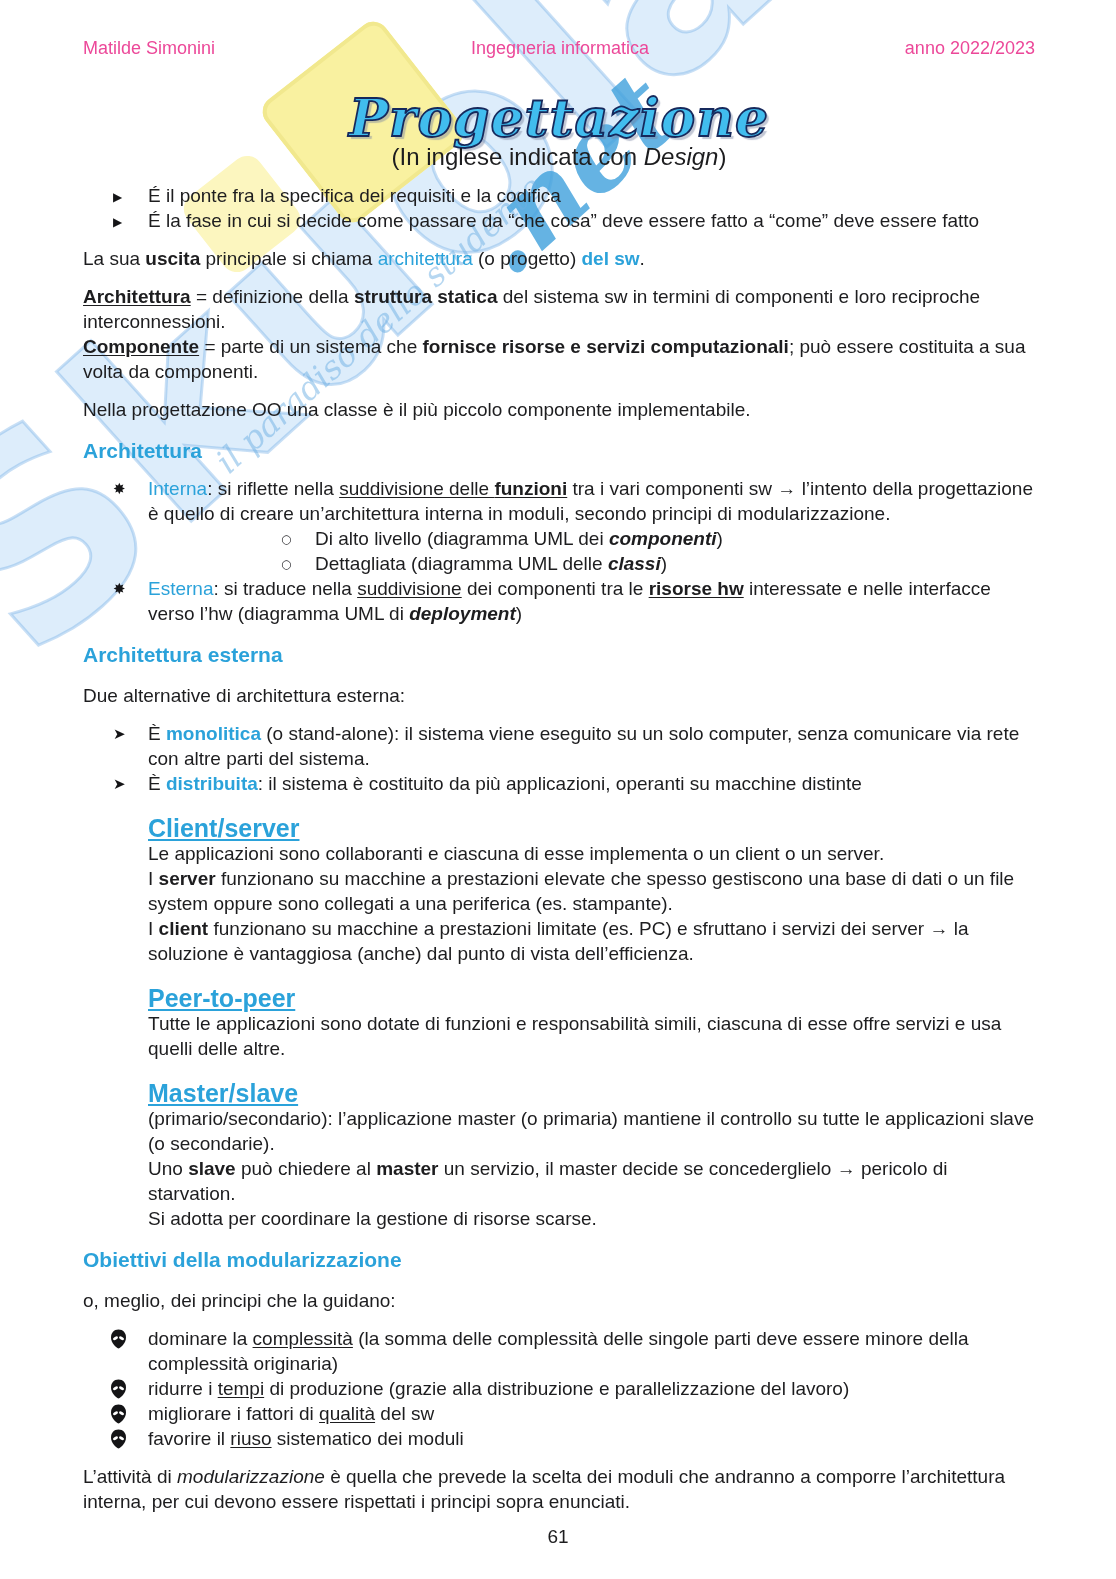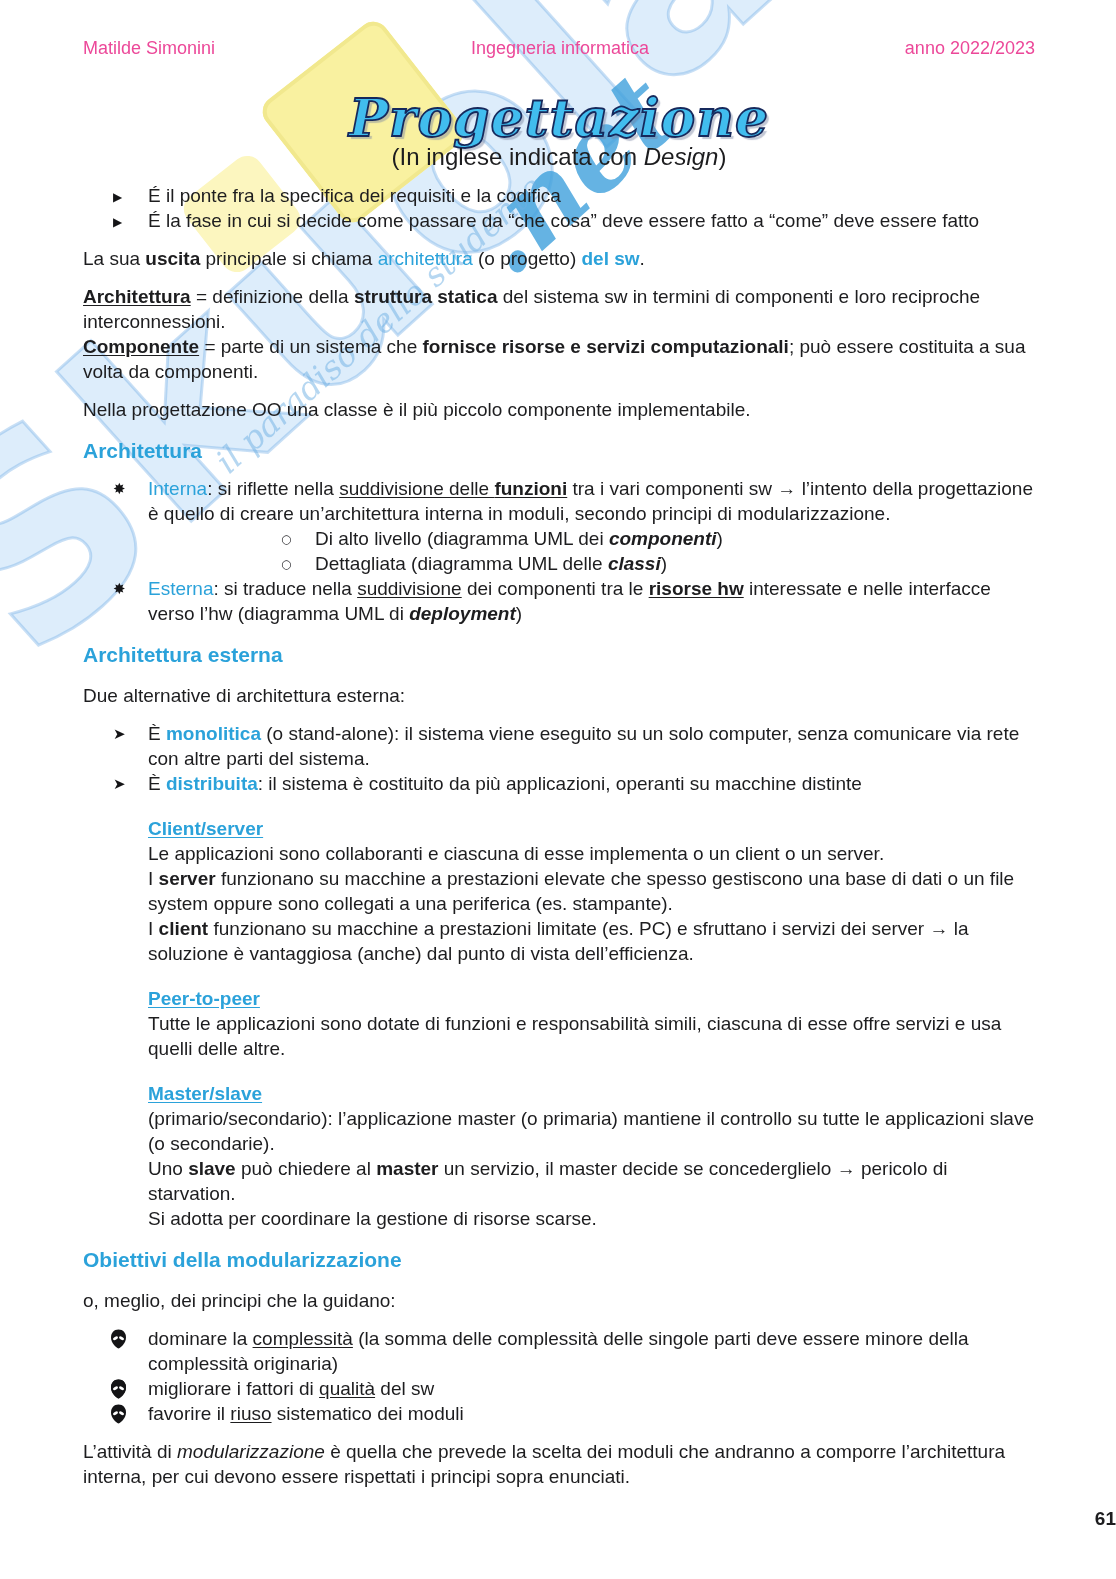--- a/index.html
+++ b/index.html
@@ -69,30 +69,30 @@
   .tri   { font-size: 12px; top: 2px; }
   .star  { font-size: 15px; top: 1px; }
   .arrow { font-size: 15px; top: 1px; }
   .sub { margin: 0; }
   .sub > li { position: relative; padding-left: 167px; }
   .sub .marker { left: 133px; font-size: 12px; top: 1px; color: #2a2a2e; }
   .alien-wrap { position: absolute; left: 27px; top: 3px; width: 17px; height: 20px; }
 
   .subsection { margin-left: 65px; }
   .subsection h3 {
-    font-size: 19px; line-height: 25px; color: #2ba2da; font-weight: bold;
+    font-size: 25px; line-height: 25px; color: #2ba2da; font-weight: bold;
     text-decoration: underline; text-underline-offset: 2px;
   }
 
   .b { font-weight: bold; }
   .i { font-style: italic; }
   .u { text-decoration: underline; text-underline-offset: 2px; }
   .blue { color: #2ba2da; }
 
-  .page-number { position: absolute; bottom: 49px; left: 0; width: 100%; text-align: right; z-index: 1; font-weight: bold; }
+  .page-number { position: absolute; bottom: 31px; left: 0; width: 100%; text-align: center; z-index: 1; }
 </style>
 </head>
 <body>
 
 <div class="page">
 
   <div class="watermark">
     <div class="wm-letters">Skuola</div>
     <div class="wm-diamond d1"></div>
     <div class="wm-diamond d2"></div>
@@ -202,20 +202,21 @@
         <span><span>dominare la </span><span class="u">complessità</span><span> (la somma delle complessità delle singole parti deve essere minore della complessità originaria)</span></span>
       </li>
       <li>
         <span class="alien-wrap">
           <svg viewBox="0 0 16 20" width="17" height="20">
               <path d="M8 0.5 C3.4 0.5 0.5 4 0.5 8.5 C0.5 14 5.2 18.2 8 19.6 C10.8 18.2 15.5 14 15.5 8.5 C15.5 4 12.6 0.5 8 0.5 Z" fill="#141416"></path>
               <ellipse cx="5" cy="9.2" rx="2.7" ry="1.5" transform="rotate(-28 5 9.2)" fill="#fff"></ellipse>
               <ellipse cx="11" cy="9.2" rx="2.7" ry="1.5" transform="rotate(28 11 9.2)" fill="#fff"></ellipse>
             </svg>
         </span>
+        <span><span>ridurre i </span><span class="u">tempi</span><span> di produzione (grazie alla distribuzione e parallelizzazione del lavoro)</span></span>
       </li>
       <li>
         <span class="alien-wrap">
           <svg viewBox="0 0 16 20" width="17" height="20">
               <path d="M8 0.5 C3.4 0.5 0.5 4 0.5 8.5 C0.5 14 5.2 18.2 8 19.6 C10.8 18.2 15.5 14 15.5 8.5 C15.5 4 12.6 0.5 8 0.5 Z" fill="#141416"></path>
               <ellipse cx="5" cy="9.2" rx="2.7" ry="1.5" transform="rotate(-28 5 9.2)" fill="#fff"></ellipse>
               <ellipse cx="11" cy="9.2" rx="2.7" ry="1.5" transform="rotate(28 11 9.2)" fill="#fff"></ellipse>
             </svg>
         </span>
         <span><span>migliorare i fattori di </span><span class="u">qualità</span><span> del sw</span></span>

